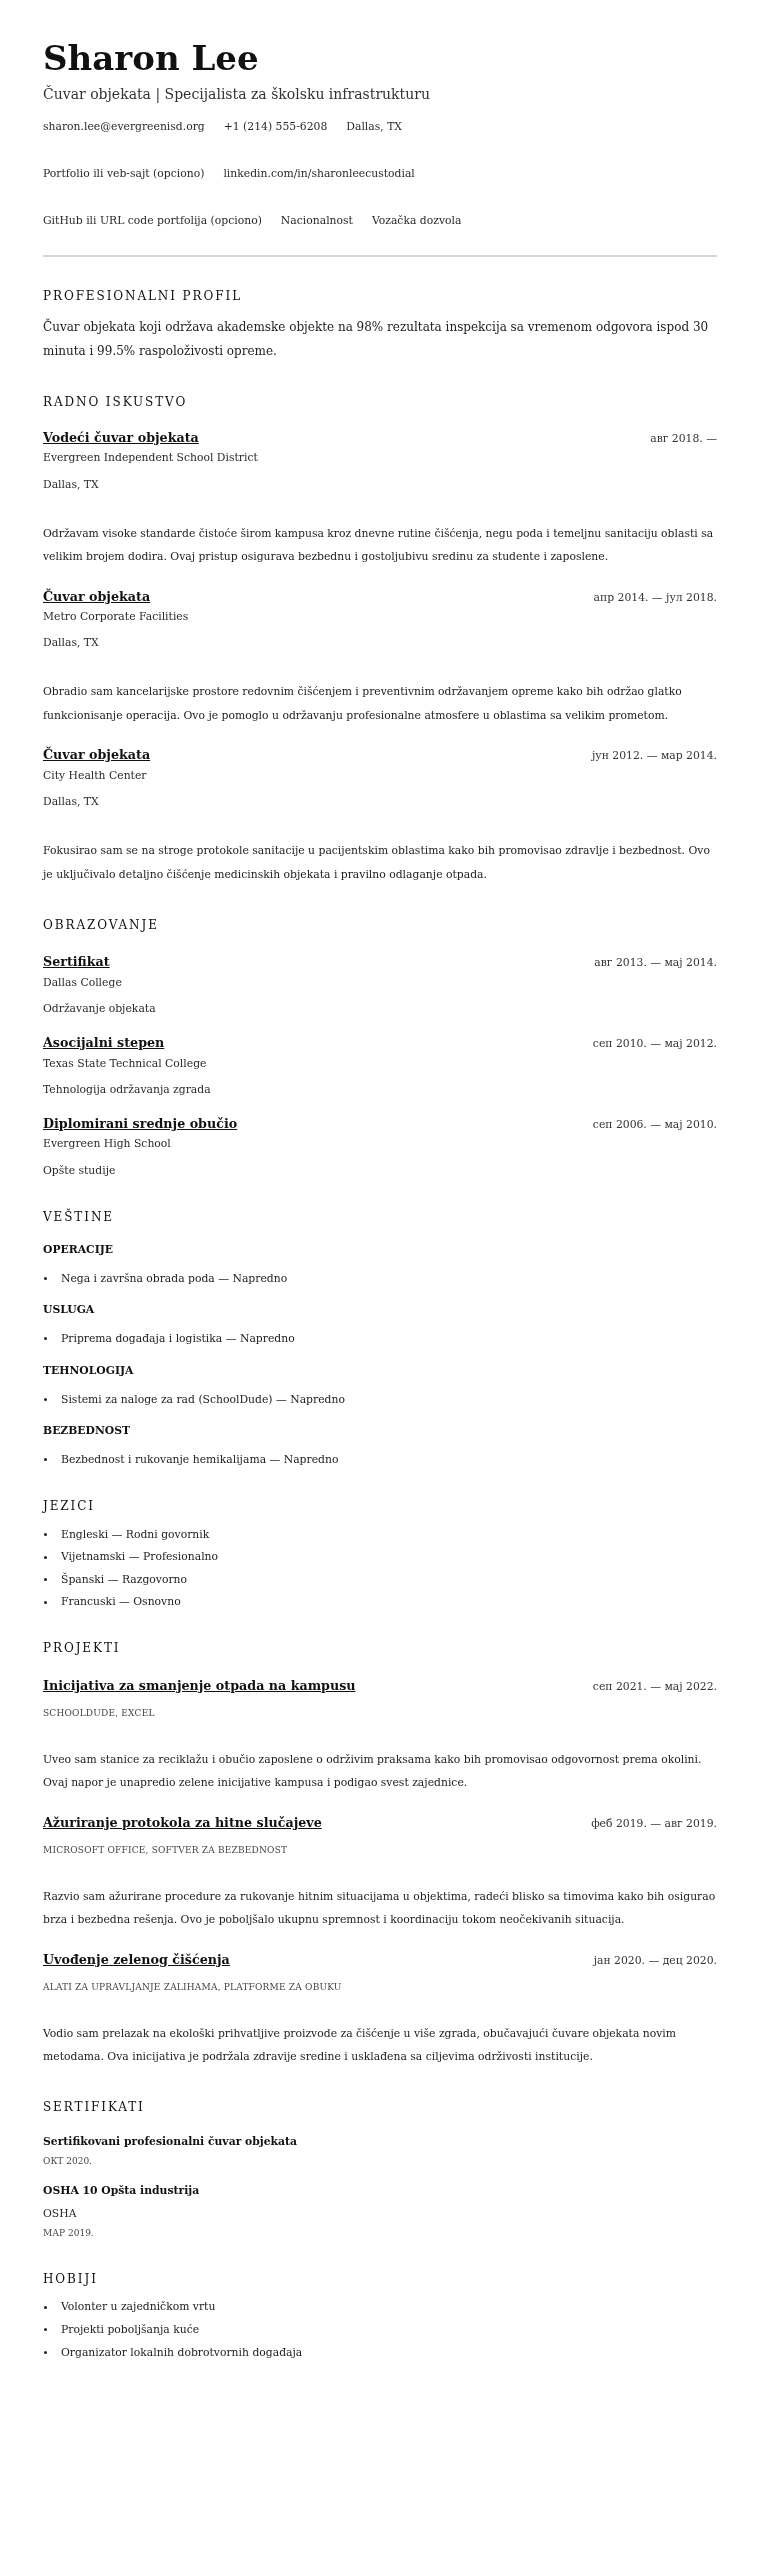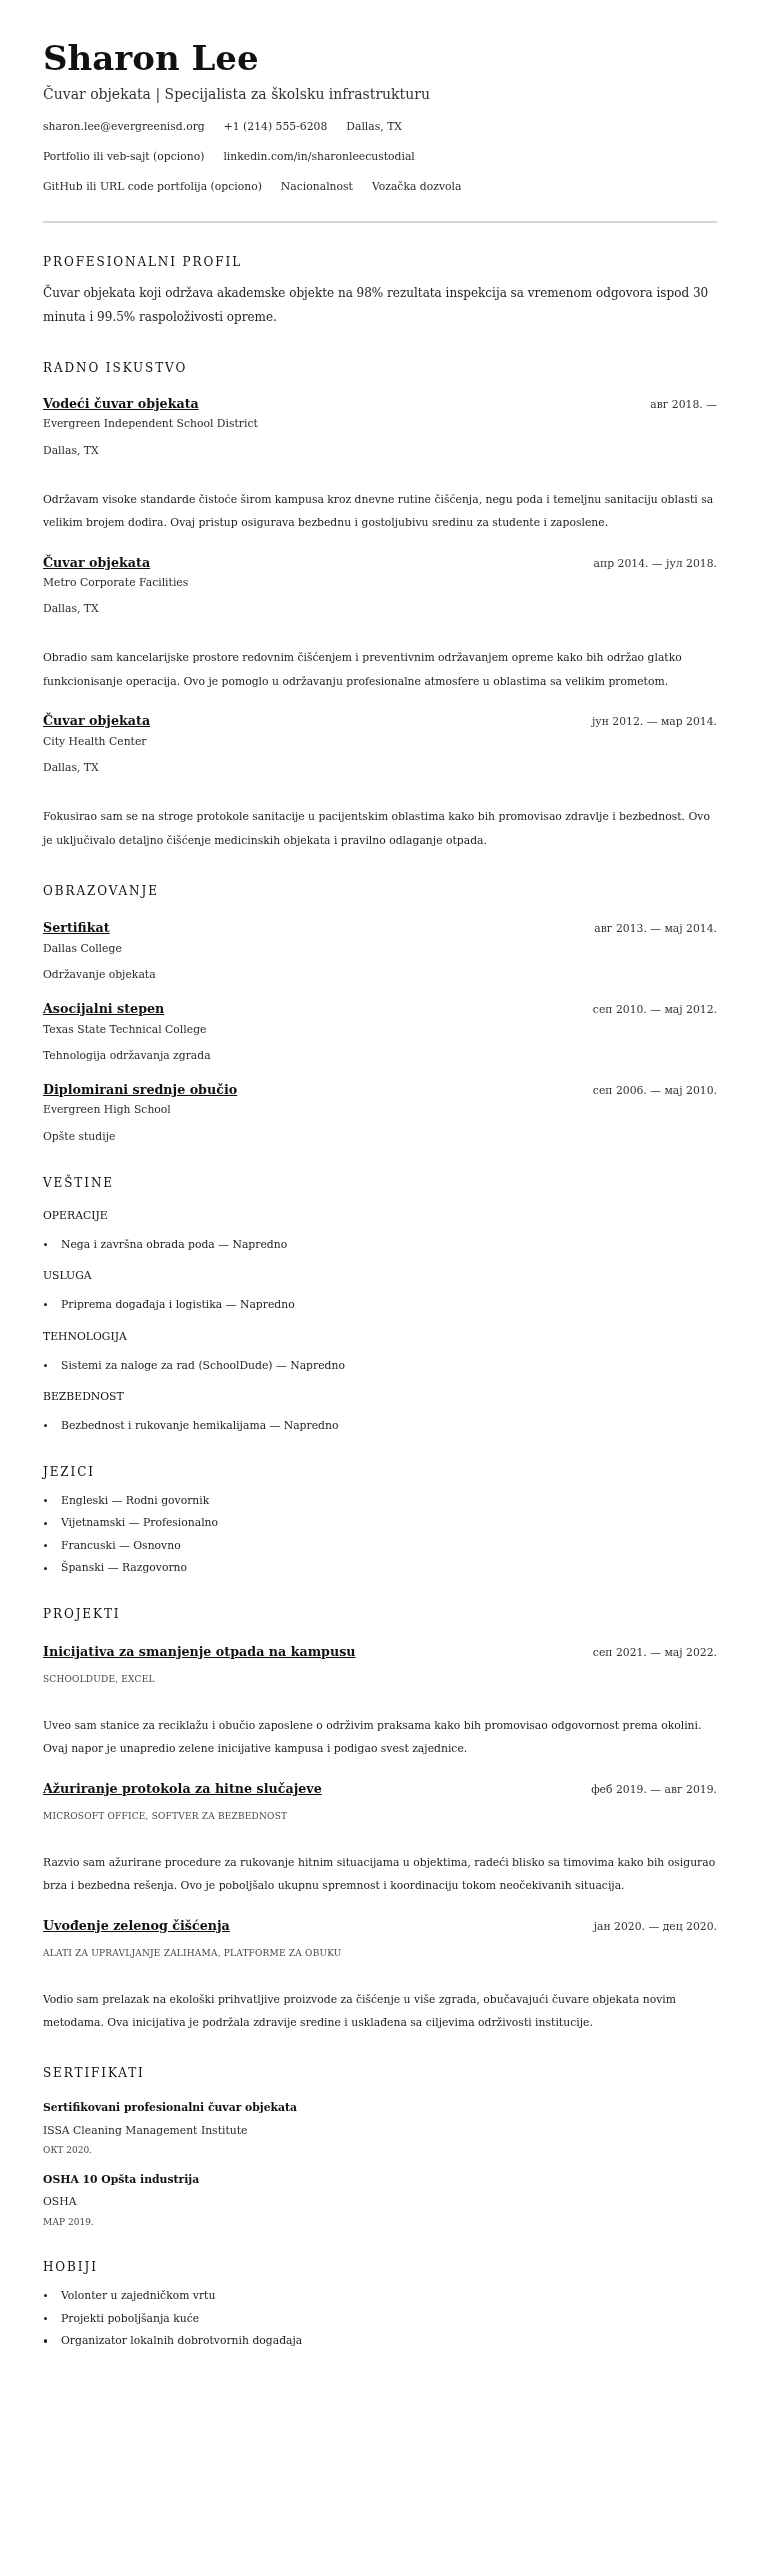--- a/index.html
+++ b/index.html
@@ -8,21 +8,21 @@
     width: 760px;
     min-height: 2576px;
     font-family: "DejaVu Serif", serif;
     color: #1f1f1f;
   }
   .page { padding: 37px 43px 38px 43px; }
 
   .name { font-size: 34px; font-weight: bold; line-height: 42px; color: #111; }
   .subtitle { font-size: 14px; line-height: 19px; margin-top: 6.3px; color: #333; }
   .contact-row { display: flex; gap: 19px; font-size: 10.8px; line-height: 15px; margin-top: 15px; color: #2a2a2a; }
-  .contact-row + .contact-row { margin-top: 15px; }
+  .contact-row + .contact-row { margin-top: 32px; }
   .contact-row:first-of-type { margin-top: 19px; }
   .divider { height: 1.3px; background: #d6d6d6; margin-top: 27px; border: 0; }
 
   .section { margin-top: 33px; }
   .section-title {
     font-size: 12px; font-weight: normal; letter-spacing: 1.9px;
     text-transform: uppercase; color: #111; line-height: 12.7px;
   }
   .profile-text { font-size: 12px; line-height: 23.4px; margin-top: 14px; color: #222; }
 
@@ -34,21 +34,21 @@
   .entry-org { font-size: 10.8px; line-height: 15px; margin-top: 2.5px; color: #2a2a2a; }
   .entry-city { font-size: 10.8px; line-height: 15px; margin-top: 11.4px; color: #2a2a2a; }
   .entry-desc { font-size: 10.8px; line-height: 23.4px; margin-top: 30px; color: #222; }
 
   .edu-entry { margin-top: 18px; }
   .edu-entry.first { margin-top: 21.5px; }
   .edu-sub { font-size: 10.8px; line-height: 15px; margin-top: 11.4px; color: #2a2a2a; }
 
   .skill-group { margin-top: 16.5px; }
   .skill-group.first { margin-top: 18px; }
-  .skill-cat { font-size: 10.8px; font-weight: normal; text-transform: uppercase; color: #111; line-height: 15px; }
+  .skill-cat { font-size: 10.8px; font-weight: bold; text-transform: uppercase; color: #111; line-height: 15px; }
   ul.bullets { list-style: none; margin-top: 14px; }
   ul.bullets li { position: relative; padding-left: 18px; font-size: 10.8px; line-height: 15px; color: #222; }
   ul.bullets li + li { margin-top: 7.6px; }
   ul.bullets li::before {
     content: ""; position: absolute; left: 1.3px; top: 6.3px;
     width: 3.2px; height: 3.2px; border-radius: 50%; background: #222;
   }
 
   .lang-list { margin-top: 19px; }
   .hobby-list { margin-top: 19px; }
@@ -188,22 +188,22 @@
         <li>Bezbednost i rukovanje hemikalijama — Napredno</li>
       </ul>
     </div>
   </section>
 
   <section class="section">
     <h2 class="section-title">JEZICI</h2>
     <ul class="bullets lang-list">
       <li>Engleski — Rodni govornik</li>
       <li>Vijetnamski — Profesionalno</li>
+      <li>Španski — Razgovorno</li>
       <li>Francuski — Osnovno</li>
-      <li>Španski — Razgovorno</li>
     </ul>
   </section>
 
   <section class="section">
     <h2 class="section-title">PROJEKTI</h2>
 
     <div class="project first">
       <div class="entry-head">
         <div class="entry-title">Inicijativa za smanjenje otpada na kampusu</div>
         <div class="entry-date">сеп 2021. — мај 2022.</div>
@@ -229,21 +229,20 @@
       <div class="project-tech">ALATI ZA UPRAVLJANJE ZALIHAMA, PLATFORME ZA OBUKU</div>
       <p class="project-desc">Vodio sam prelazak na ekološki prihvatljive proizvode za čišćenje u više zgrada, obučavajući čuvare objekata novim metodama. Ova inicijativa je podržala zdravije sredine i usklađena sa ciljevima održivosti institucije.</p>
     </div>
   </section>
 
   <section class="section">
     <h2 class="section-title">SERTIFIKATI</h2>
 
     <div class="cert first">
       <div class="cert-title">Sertifikovani profesionalni čuvar objekata</div>
-      <div class="cert-issuer">ISSA Cleaning Management Institute</div>
       <div class="cert-date">ОКТ 2020.</div>
     </div>
 
     <div class="cert">
       <div class="cert-title">OSHA 10 Opšta industrija</div>
       <div class="cert-issuer">OSHA</div>
       <div class="cert-date">МАР 2019.</div>
     </div>
   </section>
 

